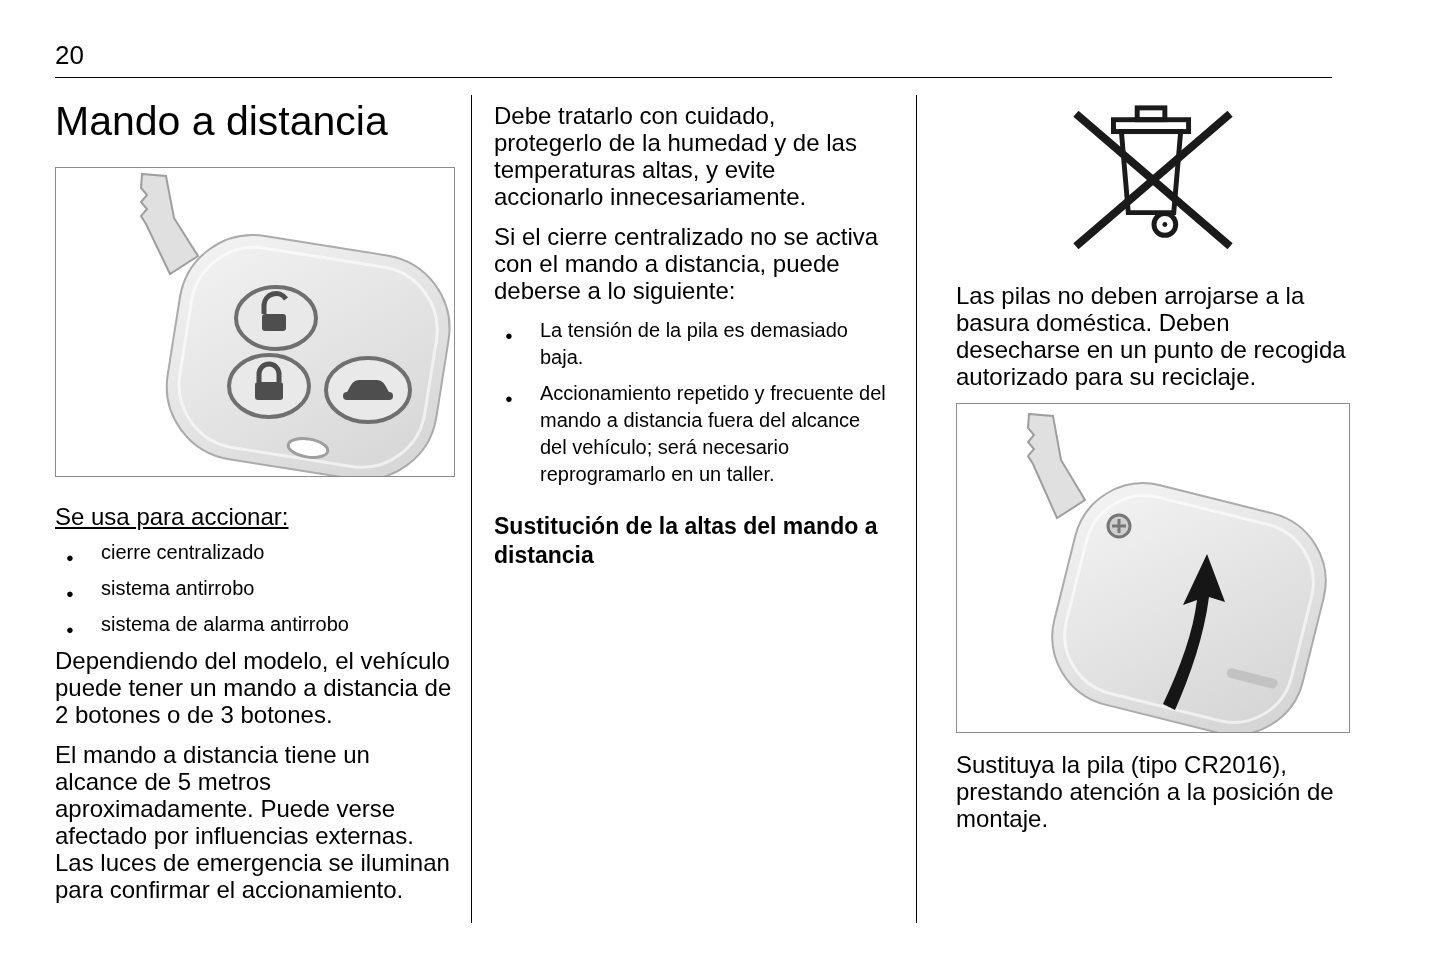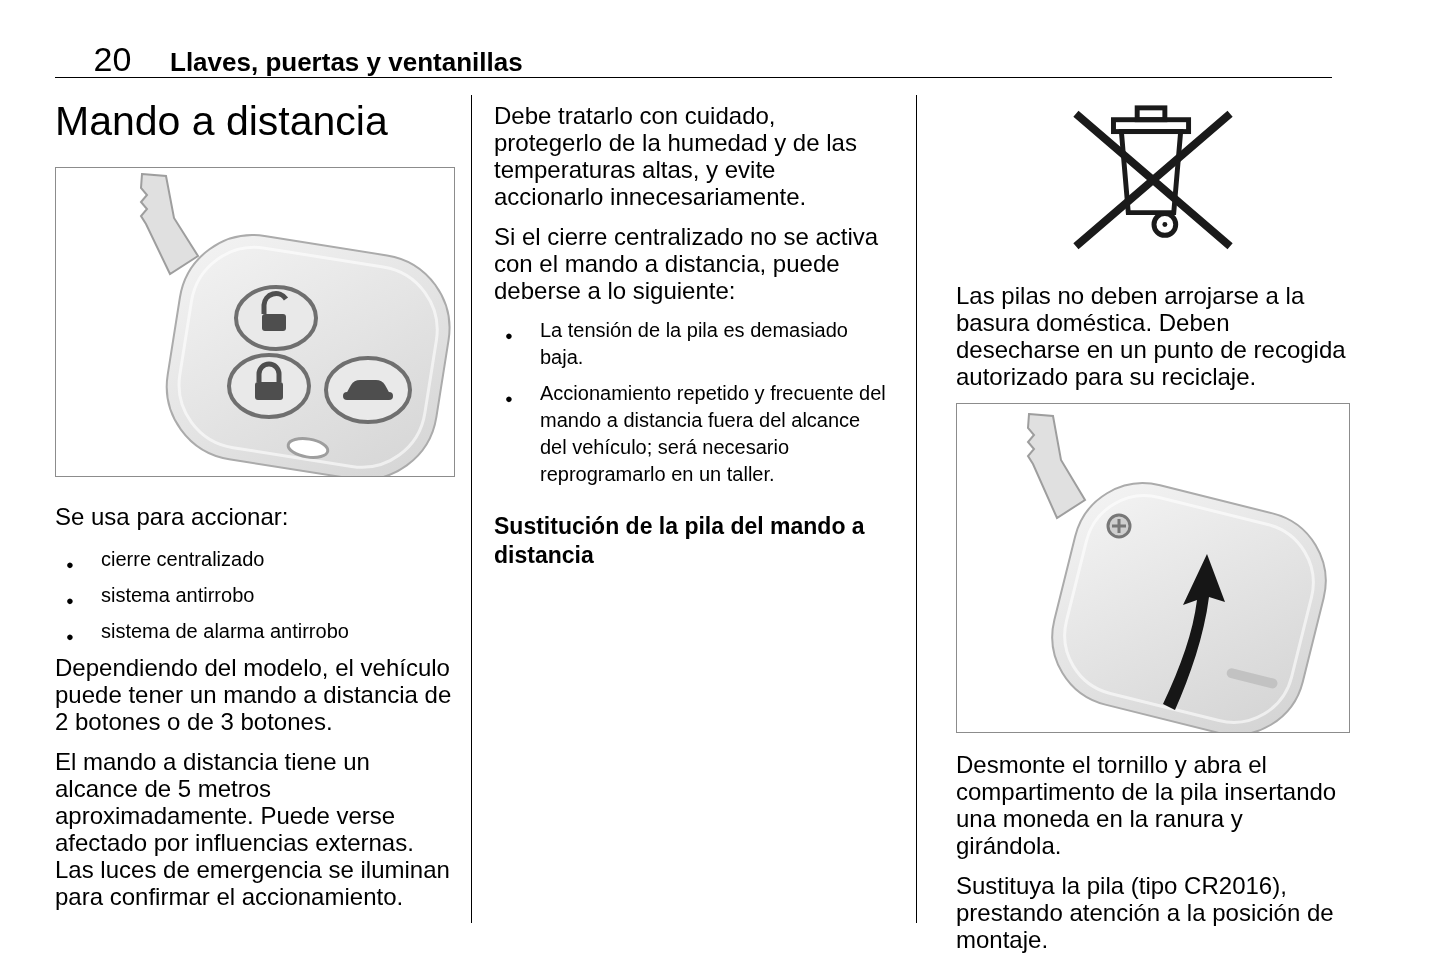--- a/index.html
+++ b/index.html
@@ -9,60 +9,59 @@
     color:#000;
   }
   .page {
     position:relative;
     width:1445px; height:965px;
     background:#fff;
     overflow:hidden;
   }
   
   .header { position:absolute; top:40px; left:55px; right:113px; display:flex; align-items:baseline; }
-  .page-number { font-size:34px; font-weight:400; width:115px;text-align:center; }
+  .page-number { font-size:26px; font-weight:400; width:115px; }
   .chapter-title { font-size:26px; font-weight:700; }
   .header-rule { position:absolute; top:77px; left:55px; right:113px; border-top:1.5px solid #000; }
 
   
   .divider { position:absolute; top:95px; height:828px; width:1px; background:#000; }
   .divider.d1 { left:471px; }
   .divider.d2 { left:916px; }
 
   
   .col { position:absolute; top:94px; }
   .col1 { left:55px;  width:400px; }
   .col2 { left:494px; width:396px; }
   .col3 { left:956px; width:394px; }
 
   .h1 { font-size:41px; font-weight:400; line-height:1.15; margin:4px 0 22px; }
   .h2 { font-size:23px; font-weight:700; line-height:1.25; margin:24px 0 15px; }
   p.body { font-size:24px; line-height:27px; margin:0 0 13px; }
-  p.tight { margin-bottom:16px; }
+  p.tight { margin-bottom:9px;text-decoration:underline; }
 
   .li { position:relative; padding-left:46px; margin-bottom:9px; font-size:20px; line-height:27px; }
   .li::before { content:"●"; position:absolute; left:11px; top:5px; font-size:13px; }
   .list { margin-bottom:6px; }
 
   .frame { border:1px solid #8c8c8c; background:#fff; }
   .frame1 { width:400px; height:310px; margin:2px 0 26px; }
   .frame2 { width:394px; height:330px; margin:8px 0 18px; }
 
   .weee-wrap { width:182px; height:166px; margin:2px auto 20px; }
 
   .ref-arrow { padding:0 6px 0 8px; }
 </style>
 </head>
 <body>
 
 <div class="page">
 
   <div class="header">
     <span class="page-number">20</span>
-    <span class="chapter-title">Llaves, puertas y ventanillas</span>
   </div>
   <div class="header-rule"></div>
 
   <div class="divider d1"></div>
   <div class="divider d2"></div>
 
   <div class="col col1">
     <div class="h1">Mando a distancia</div>
 
     <div class="frame frame1">
@@ -118,21 +117,21 @@
     <p class="body" style="margin-top:8px;">Debe tratarlo con cuidado, protegerlo de la humedad y de las temperaturas altas, y evite accionarlo innecesariamente.</p>
 
     <p class="body">Si el cierre centralizado no se activa con el mando a distancia, puede deberse a lo siguiente:</p>
 
     <div class="list">
       <div class="li"><span>La tensión de la pila es demasiado baja.</span></div>
       <div class="li"><span>Accionamiento repetido y frecuente del mando a distancia fuera del alcance del vehículo; será necesario reprogramarlo en un taller.</span></div>
     </div>
 
 
-    <div class="h2">Sustitución de la pila del mando a distancia</div>
+    <div class="h2">Sustitución de la altas del mando a distancia</div>
   </div>
 
   <div class="col col3">
     <div class="weee-wrap">
       <svg viewBox="0 0 184 168" width="100%" height="100%">
         <g fill="none" stroke="#1a1a1a">
           <rect x="76" y="12" width="28" height="12" stroke-width="5"></rect>
           <rect x="52" y="24" width="76" height="12" stroke-width="5"></rect>
           <path d="M60,36 h60 l-7,82 h-46 z" stroke-width="5"></path>
           <circle cx="104" cy="130" r="11" stroke-width="5"></circle>
@@ -163,17 +162,16 @@
 
         <g>
           <circle cx="162" cy="122" r="11" fill="#cfcfcf" stroke="#777" stroke-width="3"></circle>
           <path d="M162,115 v14 M155,122 h14" stroke="#777" stroke-width="3" fill="none"></path>
         </g>
 
         <path d="M206,300 C224,262 236,228 240,196 L226,201 L250,150 L268,198 L252,193 C247,232 233,272 218,306 Z" fill="#161616"></path>
       </svg>
     </div>
 
-    <p class="body">Desmonte el tornillo y abra el compartimento de la pila insertando una moneda en la ranura y girándola.</p>
     <p class="body">Sustituya la pila (tipo CR2016), prestando atención a la posición de montaje.</p>
   </div>
 
 </div>
 
 </body></html>

